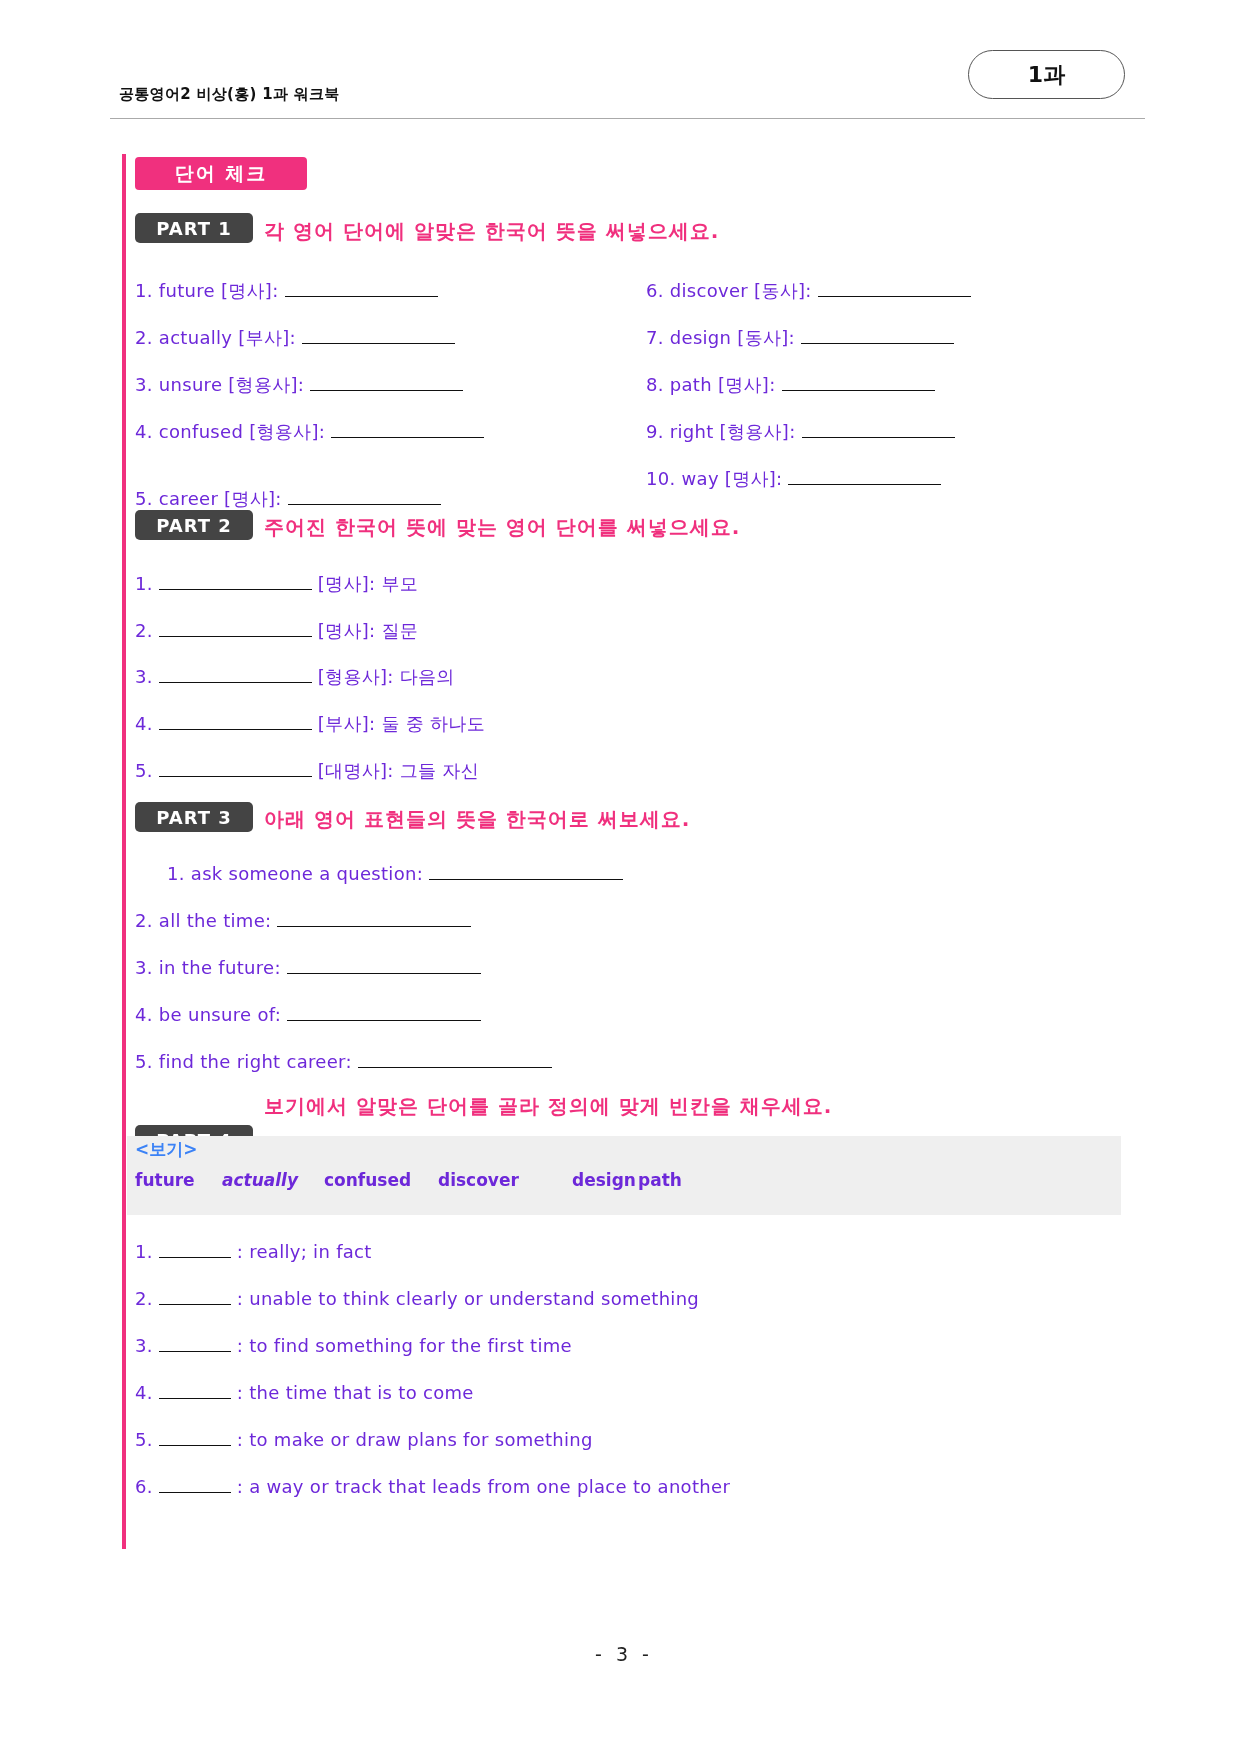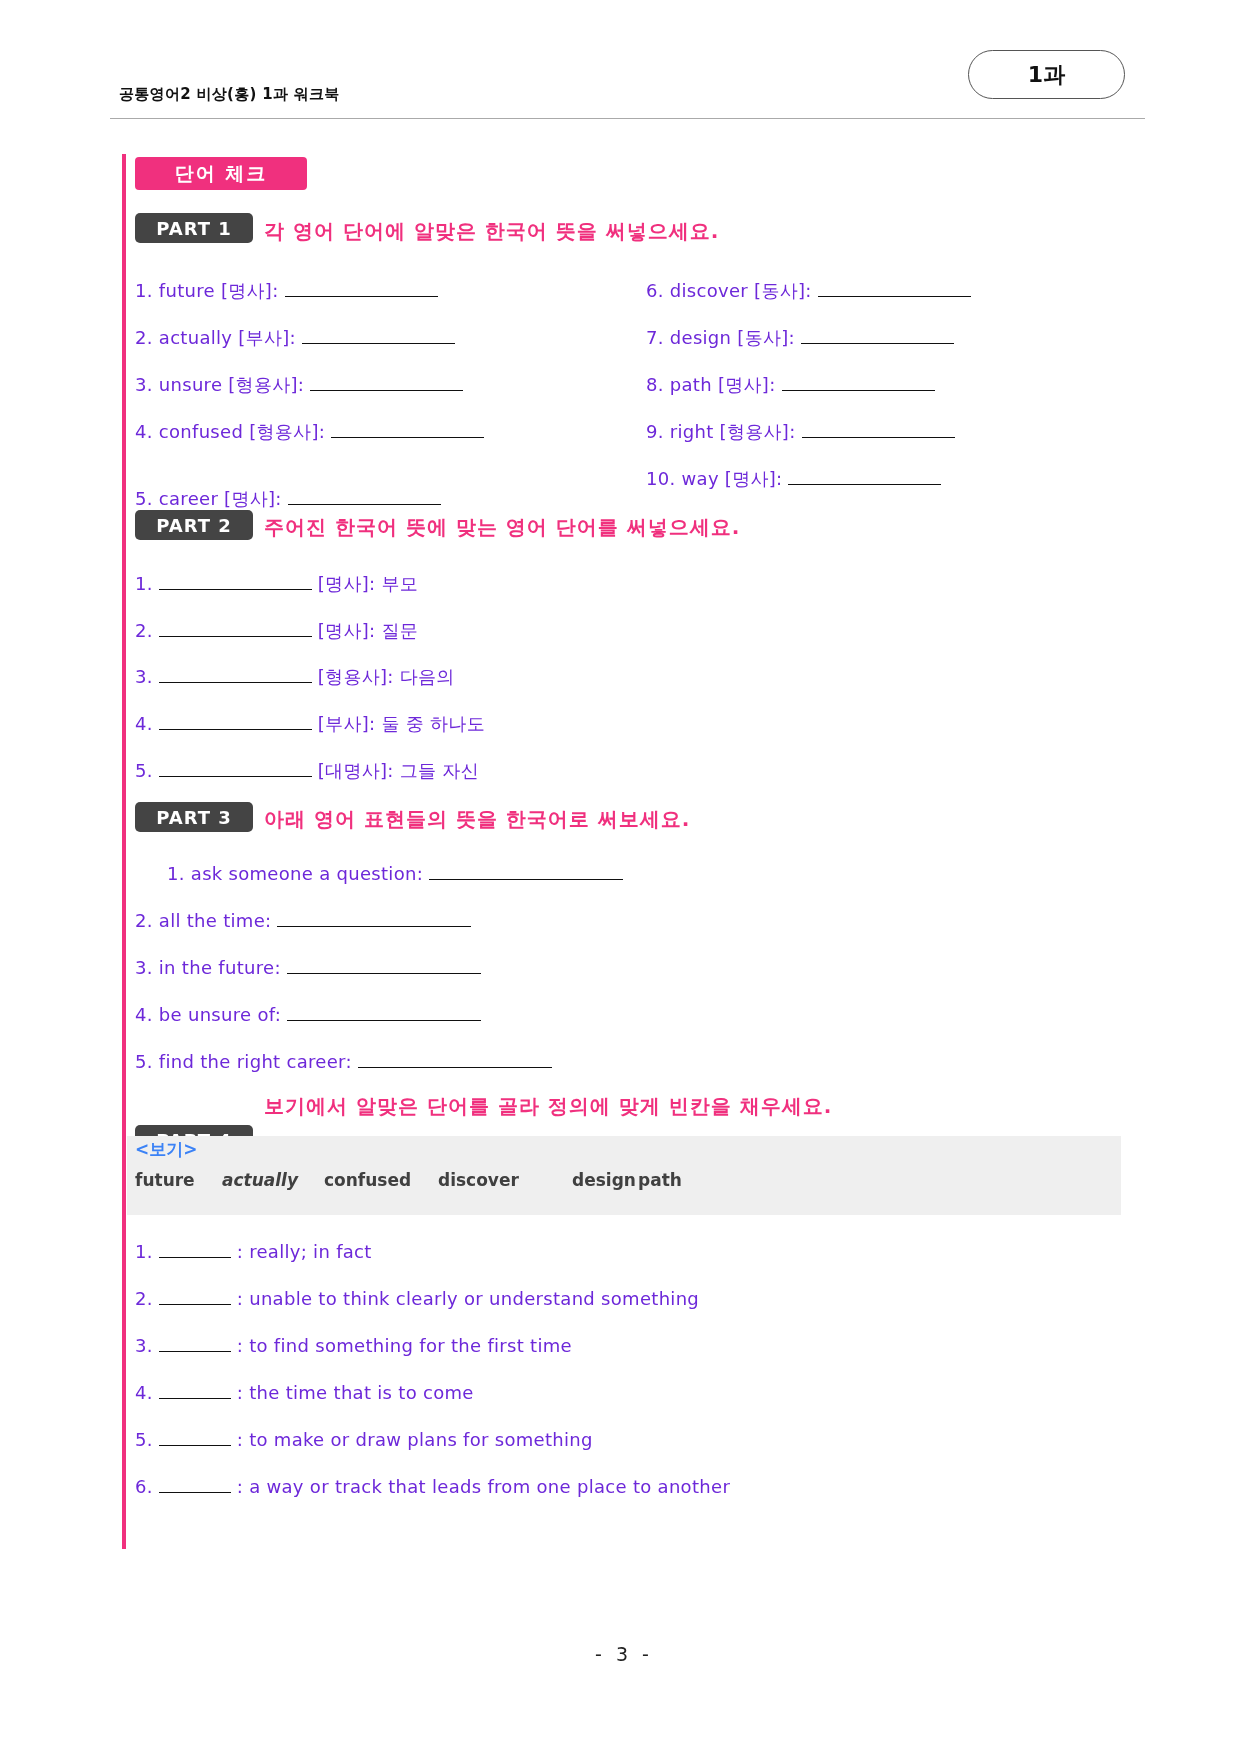--- a/index.html
+++ b/index.html
@@ -16,21 +16,21 @@
 
     .part-badge { position: absolute; left: 135px; width: 118px; height: 30px; background: #444; border-radius: 5px; color: #fff; font-size: 18px; font-weight: bold; display: flex; align-items: center; justify-content: center; letter-spacing: 1px; }
     .part-instr { position: absolute; left: 264px; font-size: 20px; font-weight: bold; color: #f0307e; letter-spacing: 1px; white-space: nowrap; }
 
     .q { position: absolute; font-size: 18px; color: #6d28d9; white-space: nowrap; letter-spacing: 0.3px; }
     .q .blank { display: inline-block; border-bottom: 1.5px solid #111; vertical-align: baseline; height: 14px; }
     .q .sp { display: inline-block; width: 6px; }
 
     .bogi-box { position: absolute; left: 127px; top: 1136px; width: 994px; height: 79px; background: #efefef; }
     .bogi-label { position: absolute; left: 135px; top: 1138px; font-size: 17px; font-weight: bold; color: #3b82f6; }
-    .bogi-word { position: absolute; top: 1170px; font-size: 17px; font-weight: bold; color: #404040; }
+    .bogi-word { position: absolute; top: 1170px; font-size: 17px; font-weight: bold; color: #6d28d9; }
 
     .page-num { position: absolute; left: 595px; top: 1643px; font-size: 19px; color: #222; letter-spacing: 4px; }
   </style>
 </head>
 <body>
 
 <div class="header-title">공통영어2 비상(홍) 1과 워크북</div>
 <div class="lesson-pill">
     <span>1과</span>
   </div>

